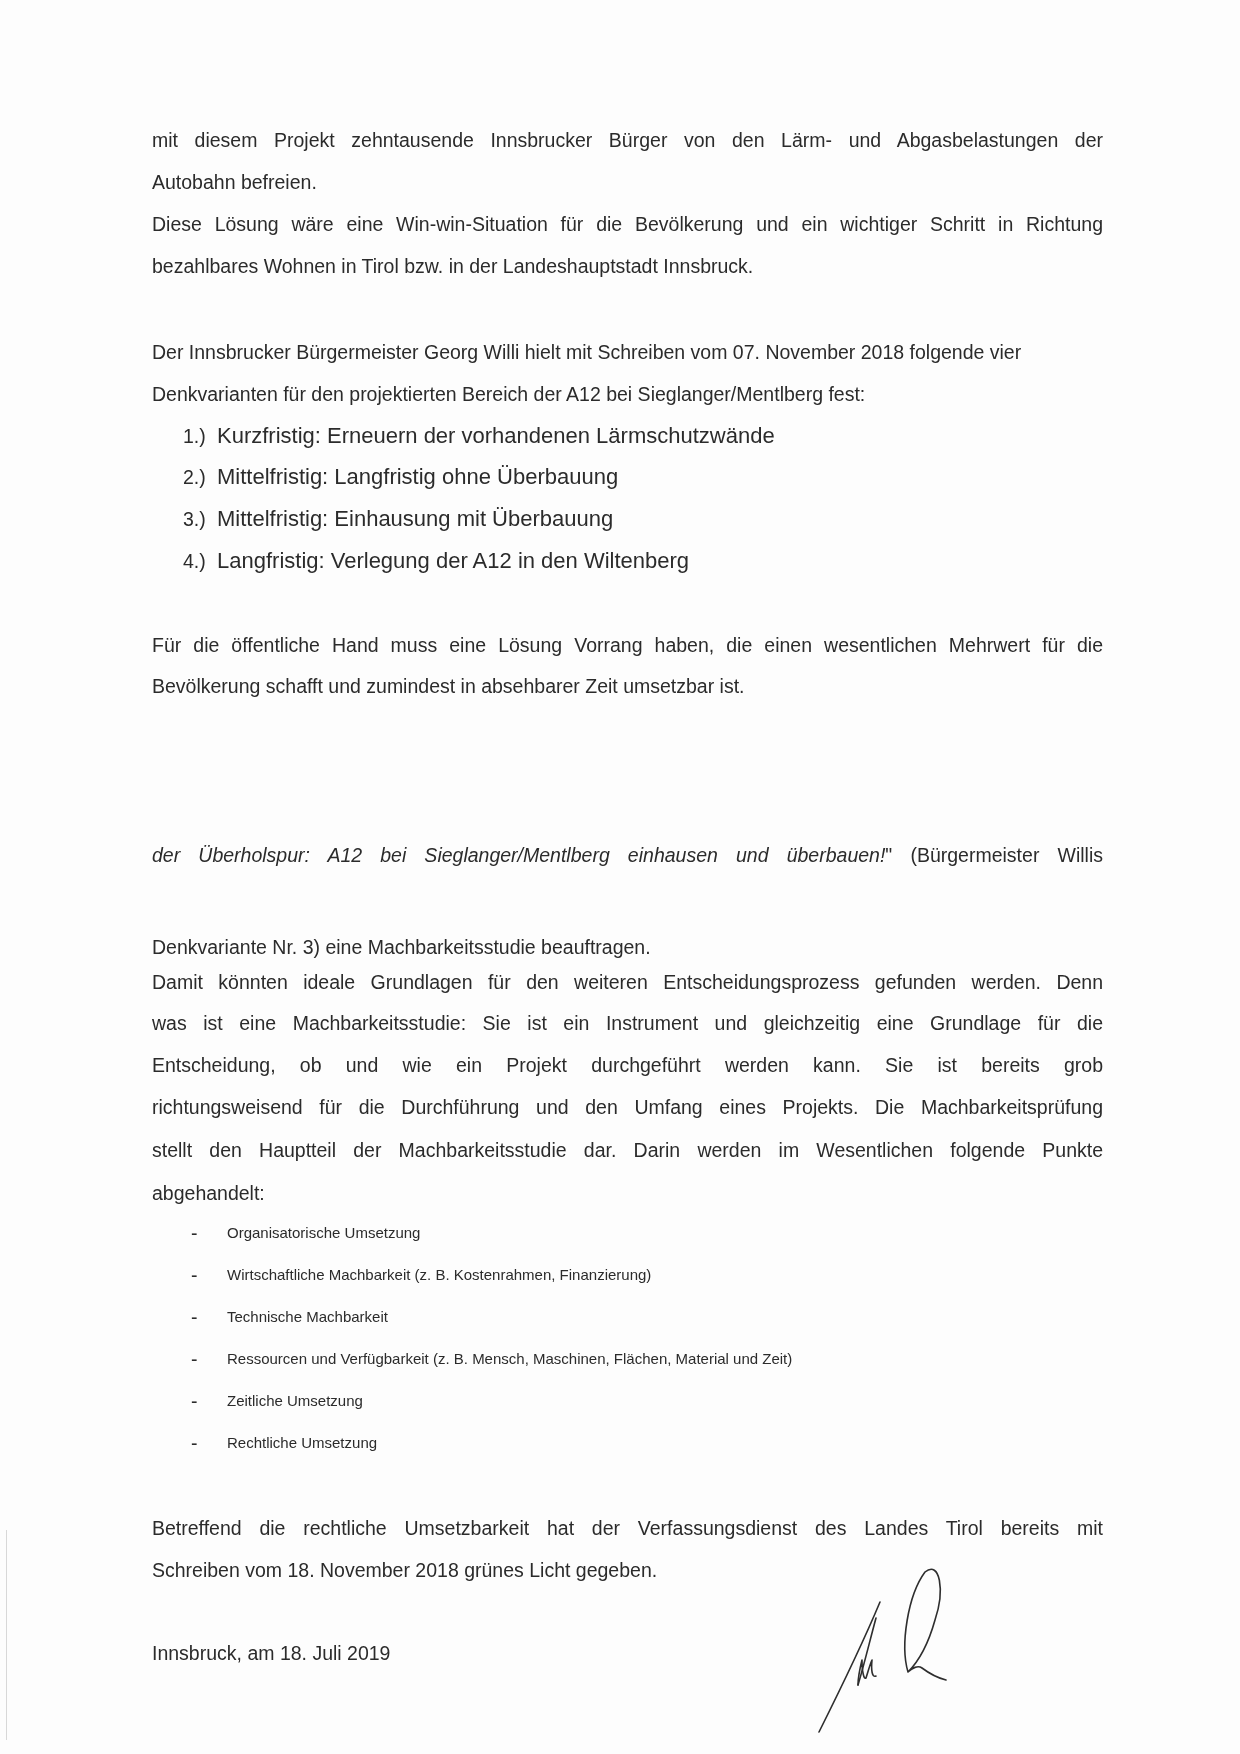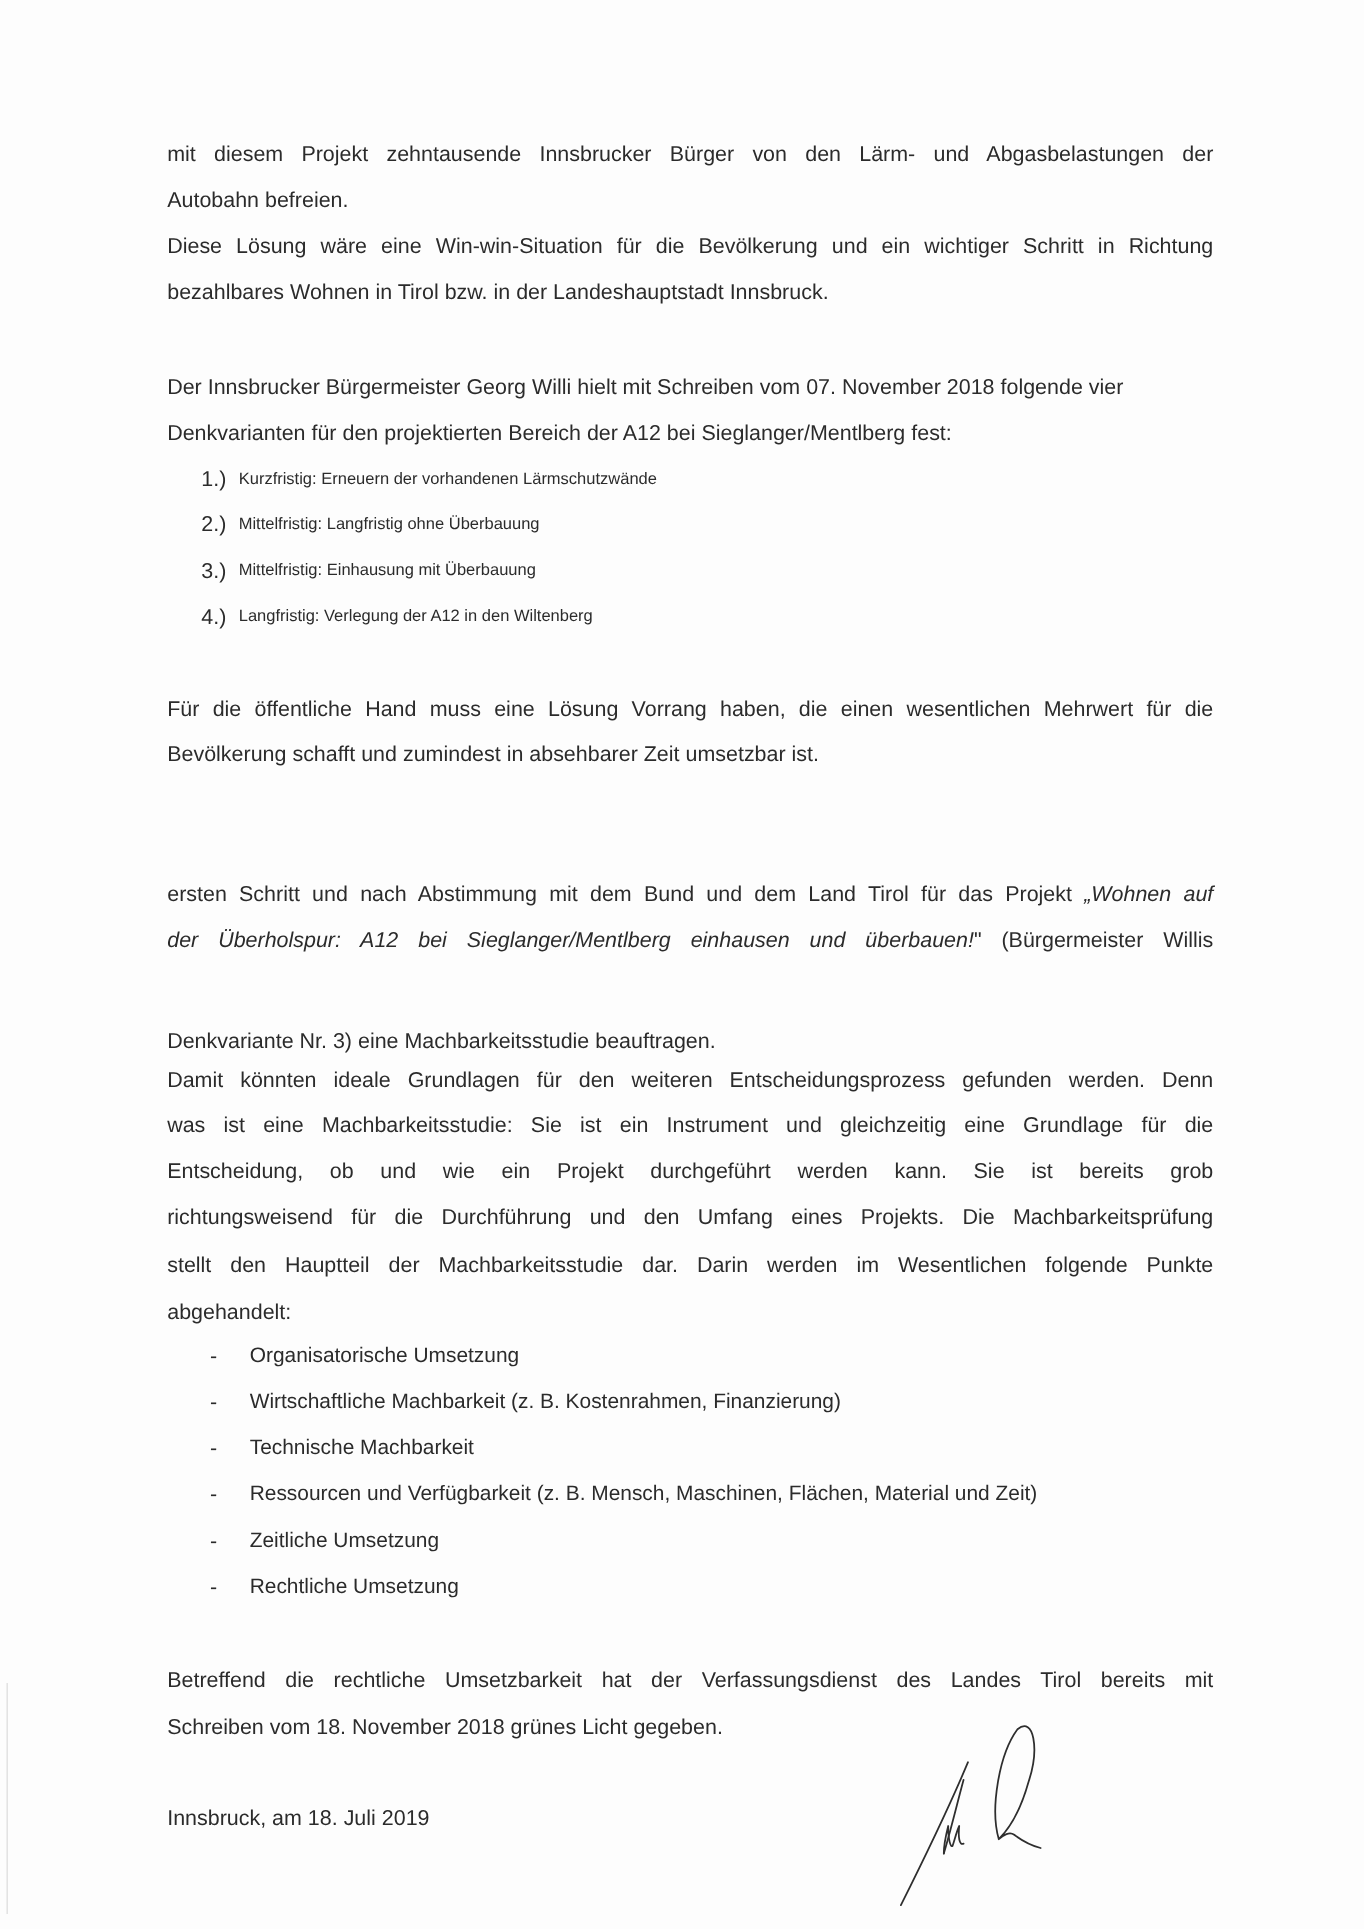--- a/index.html
+++ b/index.html
@@ -11,23 +11,23 @@
   }
   .page { position: absolute; left: 0; top: 0; width: 1032px; height: 1754px; }
   .scanline { position: absolute; left: 6px; top: 1530px; width: 1px; height: 210px; background: #d8d8d8; }
   .line {
     position: absolute; left: 152px; width: 951px;
     font-size: 19.5px; line-height: 26px; height: 26px;
     white-space: nowrap; transform: translateY(-13px);
   }
   .just { text-align: justify; text-align-last: justify; }
   .item-num { position: absolute; left: 183px; font-size: 19.5px; line-height: 26px; transform: translateY(-13px); }
-  .item-text { position: absolute; left: 217px; font-size: 15px; line-height: 26px; transform: translateY(-13px); white-space: nowrap; }
+  .item-text { position: absolute; left: 217px; font-size: 22px; line-height: 26px; transform: translateY(-13px); white-space: nowrap; }
   .dash { position: absolute; left: 191px; font-size: 19.5px; line-height: 26px; transform: translateY(-13px); }
-  .bullet-text { position: absolute; left: 227px; font-size: 19px; line-height: 26px; transform: translateY(-13px); white-space: nowrap; }
+  .bullet-text { position: absolute; left: 227px; font-size: 15px; line-height: 26px; transform: translateY(-13px); white-space: nowrap; }
   em { font-style: italic; }
   .signature { position: absolute; left: 800px; top: 1550px; width: 180px; height: 200px; }
 </style>
 </head>
 <body>
 
 <div class="page">
   <div class="scanline"></div>
 
   <div class="line just" style="top:140px">mit diesem Projekt zehntausende Innsbrucker Bürger von den Lärm- und Abgasbelastungen der</div>
@@ -45,21 +45,20 @@
     <span class="item-text" style="top:477px">Mittelfristig: Langfristig ohne Überbauung</span>
     <span class="item-num" style="top:519px">3.)</span>
     <span class="item-text" style="top:519px">Mittelfristig: Einhausung mit Überbauung</span>
     <span class="item-num" style="top:561px">4.)</span>
     <span class="item-text" style="top:561px">Langfristig: Verlegung der A12 in den Wiltenberg</span>
   </div>
 
   <div class="line just" style="top:645px">Für die öffentliche Hand muss eine Lösung Vorrang haben, die einen wesentlichen Mehrwert für die</div>
   <div class="line" style="top:686px">Bevölkerung schafft und zumindest in absehbarer Zeit umsetzbar ist.</div>
 
-  <div class="line just" style="top:813px"><span>ersten Schritt und nach Abstimmung mit dem Bund und dem Land Tirol für das Projekt </span><em>„Wohnen auf</em></div>
   <div class="line just" style="top:855px"><em>der Überholspur: A12 bei Sieglanger/Mentlberg einhausen und überbauen!</em><span>" (Bürgermeister Willis</span></div>
   <div class="line" style="top:947px">Denkvariante Nr. 3) eine Machbarkeitsstudie beauftragen.</div>
 
   <div class="line just" style="top:982px">Damit könnten ideale Grundlagen für den weiteren Entscheidungsprozess gefunden werden. Denn</div>
   <div class="line just" style="top:1023px">was ist eine Machbarkeitsstudie: Sie ist ein Instrument und gleichzeitig eine Grundlage für die</div>
   <div class="line just" style="top:1065px">Entscheidung, ob und wie ein Projekt durchgeführt werden kann. Sie ist bereits grob</div>
   <div class="line just" style="top:1107px">richtungsweisend für die Durchführung und den Umfang eines Projekts. Die Machbarkeitsprüfung</div>
   <div class="line just" style="top:1150px">stellt den Hauptteil der Machbarkeitsstudie dar. Darin werden im Wesentlichen folgende Punkte</div>
   <div class="line" style="top:1193px">abgehandelt:</div>
 

